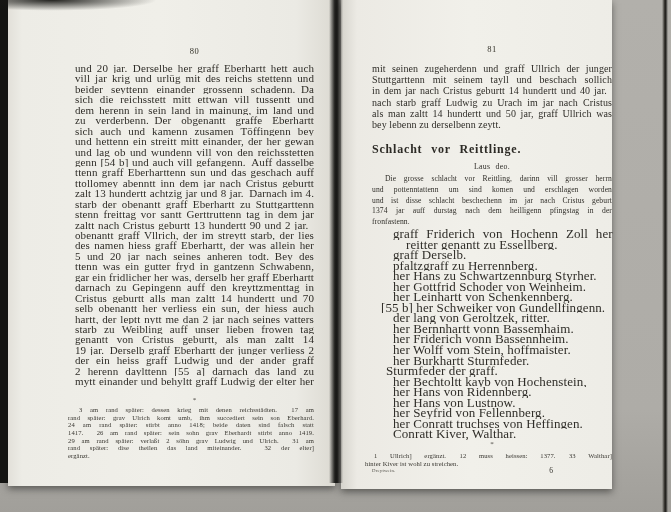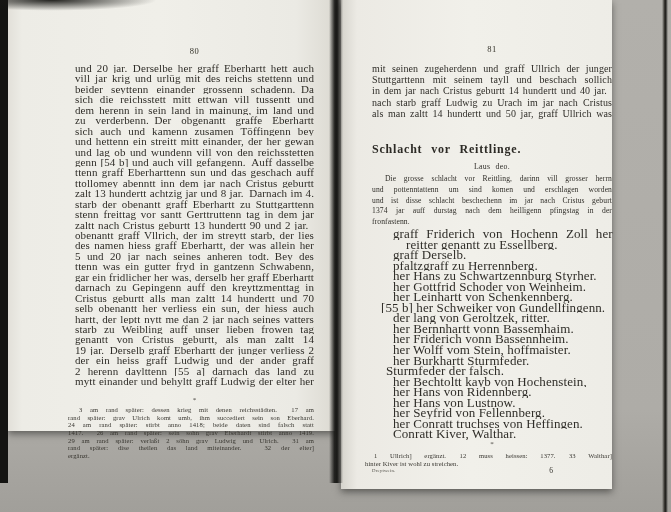--- a/index.html
+++ b/index.html
@@ -4,21 +4,21 @@
 <style>
   html,body{margin:0;padding:0;background:#8f8d89;}
   .scan{
     position:relative; width:671px; height:512px; overflow:hidden;
     background:linear-gradient(180deg,#b2b0ab 0%,#aeaca7 80%,#a19f9a 100%);
     font-family:"Liberation Serif","DejaVu Serif",serif;
     color:#2f2d28;
   }
   
   .page{position:absolute; top:0; box-shadow:0 3px 7px rgba(20,20,18,.5);}
-  .pageL{left:8px; width:327px; height:431px;
+  .pageL{left:8px; width:327px; height:486px;
     background:linear-gradient(90deg,#e2e0d9 0px,#edece6 14px,#f0efe9 150px,#ebeae4 288px,#dcdad2 327px);}
   .pageR{left:341px; width:271px; height:489px;
     background:linear-gradient(90deg,#d6d4cd 0px,#eceae4 16px,#f1f0ea 130px,#edece6 300px,#e5e3dc 323px);}
   
   .edge-left{position:absolute;left:0;top:0;width:8px;height:483px;background:#141412;}
   .smudge-top{position:absolute;left:0;top:0;width:235px;height:13px;
     background:radial-gradient(ellipse 62% 115% at 22% 0%, rgba(24,24,21,.95), rgba(24,24,21,0) 72%);}
   .gutter{position:absolute;left:329px;top:0;width:14px;height:483px;
     background:linear-gradient(90deg, rgba(18,18,16,0) 0%, rgba(18,18,16,.88) 38%, rgba(14,14,12,.92) 58%, rgba(18,18,16,0) 100%);}
   .edge-right{position:absolute;left:662px;top:0;width:6px;height:512px;
@@ -114,20 +114,21 @@
   </div>
 
   <div class="page pageR">
     <div class="pnum">81</div>
     <div class="tblock introR jus">
         <div class="tline"><span>mit seinen zugeherdenn und graff Ullrich der junger behiltt</span></div>
         <div class="tline"><span>Stuttgarttenn mit seinem tayll und beschach sollich taillung</span></div>
         <div class="tline"><span>in dem jar nach Cristus geburtt 14 hundertt und 40 jar. Dar-</span></div>
         <div class="tline"><span>nach starb graff Ludwig zu Urach im jar nach Cristus burtt</span></div>
         <div class="tline"><span>als man zaltt 14 hundertt und 50 jar, graff Ullrich was noch</span></div>
+        <div class="tline end"><span>bey lebenn zu derselbenn zeytt.</span></div>
       </div>
     <div class="headingR">Schlacht vor Reittlinge.</div>
     <div class="subheadR">Laus deo.</div>
     <div class="tblock paraR jus">
         <div class="tline"><span>Die grosse schlacht vor Reittling, darinn vill grosser herrn</span></div>
         <div class="tline"><span>und pottenntattenn um sind komen und erschlagen worden</span></div>
         <div class="tline"><span>und ist disse schlacht beschechenn im jar nach Cristus geburt</span></div>
         <div class="tline"><span>1374 jar auff durstag nach dem heilligenn pfingstag in der</span></div>
         <div class="tline end"><span>fronfastenn.</span></div>
       </div>
@@ -138,21 +139,21 @@
         <div class="tline"><span>pfaltzgraff zu Herrennberg.</span></div>
         <div class="tline"><span>her Hans zu Schwartzennburg Styrher.</span></div>
         <div class="tline"><span>her Gottfrid Schoder von Weinheim.</span></div>
         <div class="tline"><span>her Leinhartt von Schenkennberg.</span></div>
         <div class="tline out"><span>[55 b] her Schweiker von Gundellfingenn.</span></div>
         <div class="tline"><span>der lang von Geroltzek, ritter.</span></div>
         <div class="tline"><span>her Bernnhartt vonn Bassemhaim.</span></div>
         <div class="tline"><span>her Friderich vonn Bassennheim.</span></div>
         <div class="tline"><span>her Wolff vom Stein, hoffmaister.</span></div>
         <div class="tline"><span>her Burkhartt Sturmfeder.</span></div>
-        <div class="tline out2"><span>Sturmfeder der falsch.</span></div>
+        <div class="tline out2"><span>Sturmfeder der graff.</span></div>
         <div class="tline"><span>her Bechtoltt kayb von Hochenstein,</span></div>
         <div class="tline"><span>her Hans von Ridennberg.</span></div>
         <div class="tline"><span>her Hans von Lustnow.</span></div>
         <div class="tline"><span>her Seyfrid von Fellennberg.</span></div>
         <div class="tline"><span>her Conratt truchses von Heffingen.</span></div>
         <div class="tline"><span>Conratt Kiver, Walthar.</span></div>
       </div>
     <div class="sep">*</div>
     <div class="tblock fnR fn jus">
         <div class="tline"><span>1 Ullrich] ergänzt.  12 muss heissen: 1377.  33 Walthar]</span></div>

